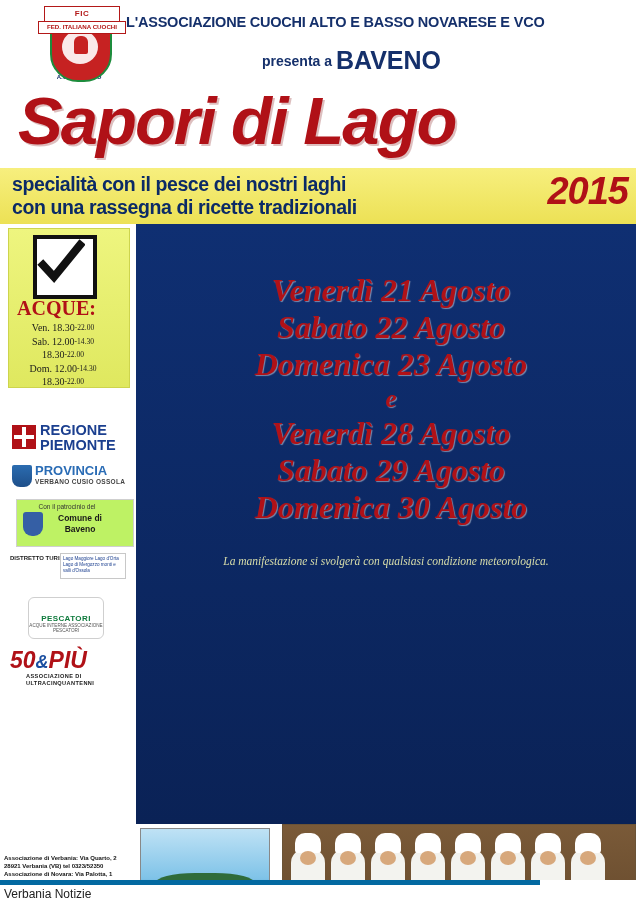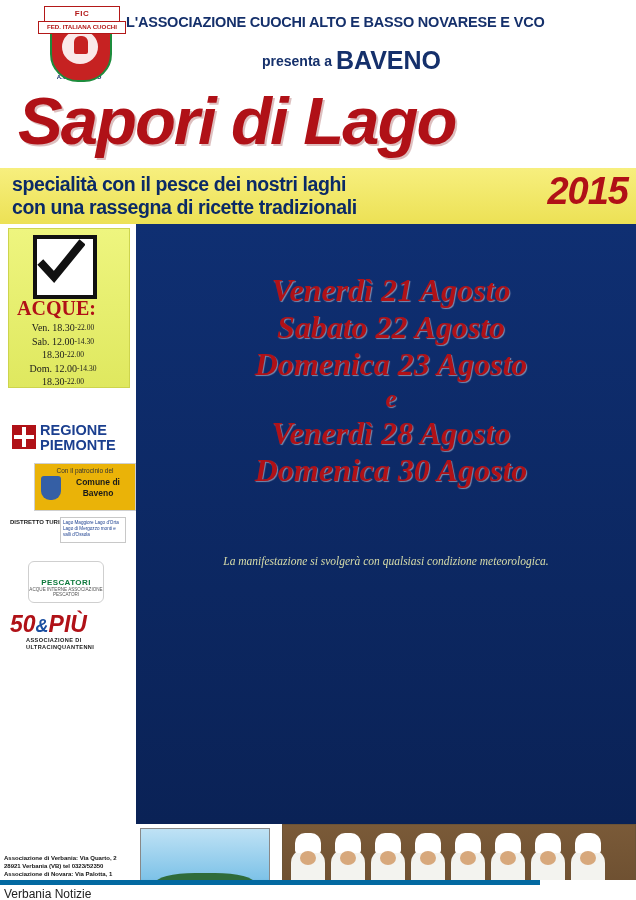--- a/index.html
+++ b/index.html
@@ -353,23 +353,24 @@
     position: absolute;
     left: 31px; top: 15px;
     font-size: 6.5px;
     font-weight: bold;
     color: #444;
     letter-spacing: 0.3px;
   }
   .sp-comune {
     height: 46px;
     border: 1px solid #cfcfcf;
-    margin-left: 30px;
+    margin-left: 12px;
     width: 100px;
-    background: #eab308;
+    background: #bef264;
+    padding-left: 16px;
   }
   .comune-pat {
     position: absolute;
     left: 0; top: 3px;
     width: 100px;
     text-align: center;
     font-size: 6.5px;
     color: #333;
   }
   .comune-shield {
@@ -590,20 +591,21 @@
 
   <div class="body-area">
 
     <div class="blue-panel">
       <div class="dates">
         <div class="date-line">Venerdì 21 Agosto</div>
         <div class="date-line">Sabato 22 Agosto</div>
         <div class="date-line">Domenica 23 Agosto</div>
         <div class="date-line small">e</div>
         <div class="date-line">Venerdì 28 Agosto</div>
+        <div class="date-line">Sabato 29 Agosto</div>
         <div class="date-line">Domenica 30 Agosto</div>
       </div>
       <div class="notice">
         <div>La manifestazione si svolgerà con qualsiasi condizione meteorologica.</div>
       </div>
     </div>
 
     <div class="orari-box">
       <div class="check-wrap">
         <svg width="48" height="48" viewBox="0 0 48 48">
@@ -638,20 +640,25 @@
     <div class="sponsors">
 
       <div class="sp sp-regione">
         <div class="regione-mark"></div>
         <div class="regione-text">
           <div>REGIONE</div>
           <div>PIEMONTE</div>
         </div>
       </div>
 
+      <div class="sp sp-provincia">
+        <div class="prov-mark"></div>
+        <div class="prov-text">PROVINCIA</div>
+        <div class="prov-sub">VERBANO CUSIO OSSOLA</div>
+      </div>
 
       <div class="sp sp-comune">
         <div class="comune-pat">Con il patrocinio del</div>
         <div class="comune-shield"></div>
         <div class="comune-name">
           <div>Comune di</div>
           <div>Baveno</div>
         </div>
       </div>
 

